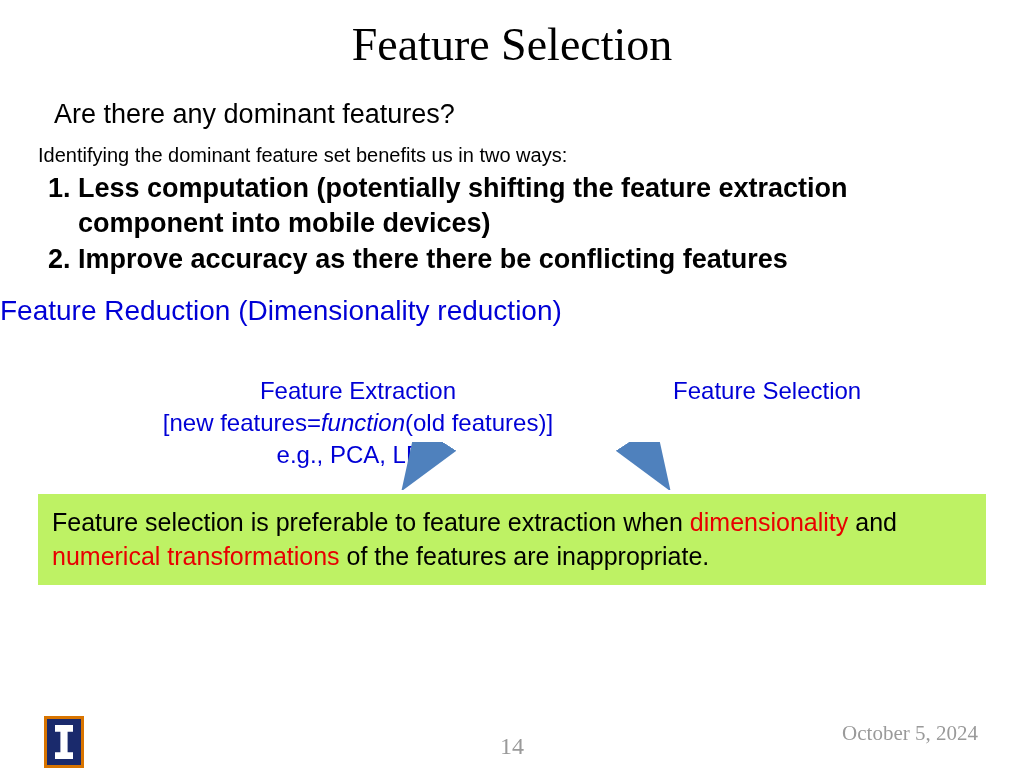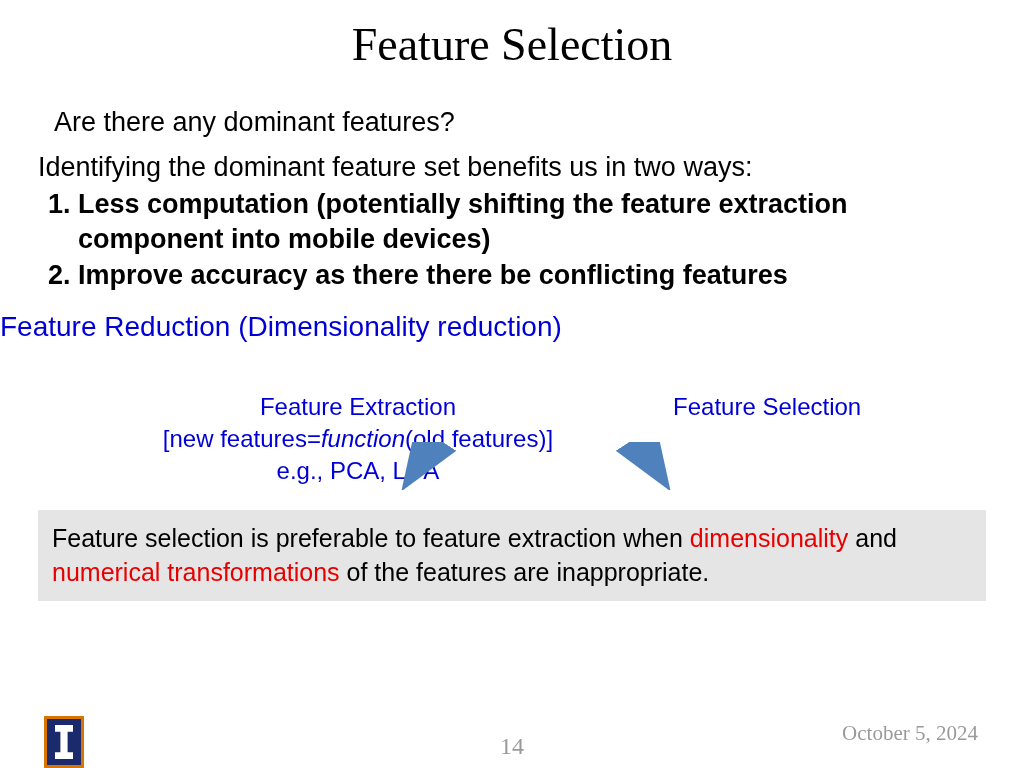--- a/index.html
+++ b/index.html
@@ -1,27 +1,27 @@
 <!DOCTYPE html>
 <html><head>
 <meta charset="utf-8">
 <style>
   * { margin: 0; padding: 0; box-sizing: border-box; }
   html, body { width: 1024px; height: 768px; background: #fff; font-family: Arial, Helvetica, sans-serif; color: #000; overflow: hidden; }
   .slide { position: relative; width: 1024px; height: 768px; }
   .title { font-family: Georgia, 'Times New Roman', serif; font-size: 46px; text-align: center; margin-top: 18px; font-weight: 400; }
-  .q { font-size: 27px; margin: 36px 0 14px 54px; }
-  .intro { font-size: 27px; margin: 8px 38px 4px 38px; }
+  .q { font-size: 27px; margin: 28px 0 14px 54px; }
+  .intro { font-size: 20px; margin: 8px 38px 4px 38px; }
   .list { font-size: 27px; margin: 0 38px 0 78px; list-style: decimal; }
   .list li { margin-bottom: 2px; line-height: 1.28; font-weight: bold; }
   .reduction-head { font-size: 28px; color: #0000d6; text-align: left; margin-top: 18px; }
   .branches { display: flex; justify-content: center; gap: 120px; margin-top: 48px; }
   .branch { text-align: center; font-size: 24px; color: #0000d6; line-height: 1.35; }
   .branch .fn { font-style: italic; }
-  .note-box { background: #e5e5e5; margin: 22px 38px 0 38px; padding: 12px 14px; font-size: 25px; line-height: 1.35; }
+  .note-box { background: #bef264; margin: 22px 38px 0 38px; padding: 12px 14px; font-size: 25px; line-height: 1.35; }
   .red { color: #e80000; }
   .footer-date { position: absolute; right: 46px; bottom: 40px; font-family: Georgia, serif; color: #9a9a9a; font-size: 21px; }
   .footer-pagenum { position: absolute; left: 50%; transform: translateX(-50%); bottom: 26px; font-family: Georgia, serif; color: #9a9a9a; font-size: 24px; }
   .logo { position: absolute; left: 44px; bottom: 18px; width: 40px; height: 52px; background: #1a2a6c; border: 3px solid #d87400; display:flex; align-items:center; justify-content:center; }
   .logo-i { width: 18px; height: 34px; background: #fff; clip-path: polygon(0 0,100% 0,100% 20%,70% 20%,70% 80%,100% 80%,100% 100%,0 100%,0 80%,30% 80%,30% 20%,0 20%); }
   .arrows { position:absolute; left:50%; transform:translateX(-50%); top:424px; width:520px; height:48px; pointer-events:none; }
 </style>
 </head>
 <body>
 

